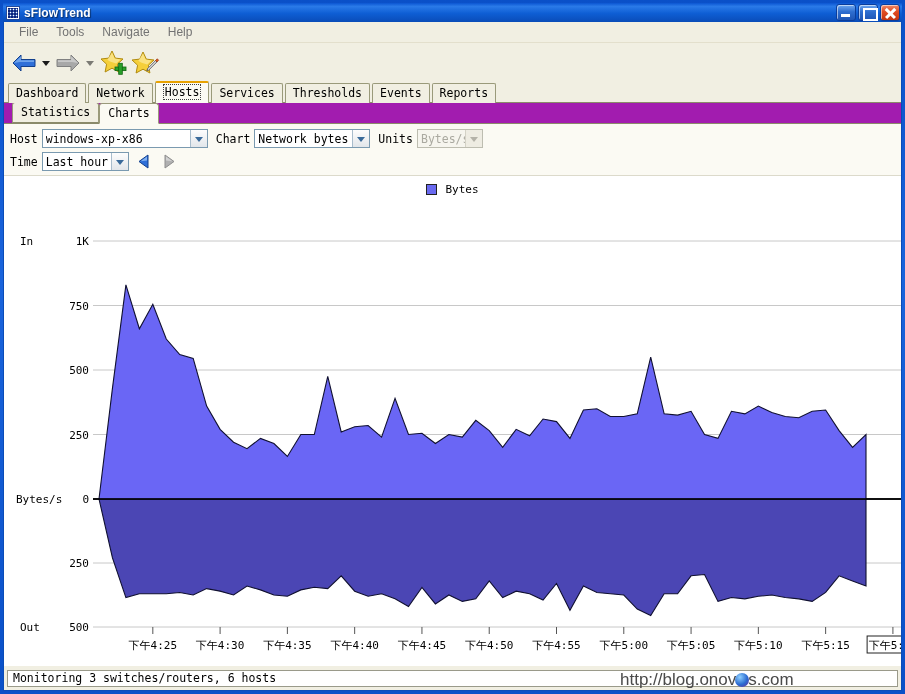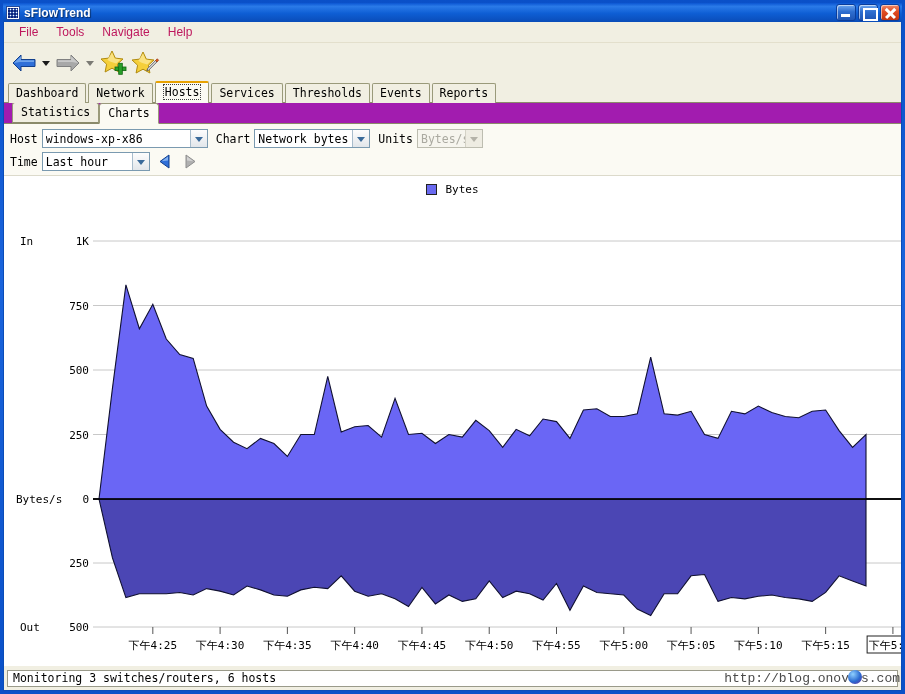--- a/index.html
+++ b/index.html
@@ -93,21 +93,21 @@
   
   #menubar {
     height: 21px;
     display: flex;
     align-items: center;
     padding-left: 6px;
     background: #f1efe2;
     border-bottom: 1px solid #e3dfcc;
     font-family: "Liberation Sans", sans-serif;
     font-size: 12px;
-    color: #be185d;
+    color: #737373;
   }
   #menubar .mi { padding: 2px 9px; cursor: default; }
 
   
   #toolbar {
     height: 39px;
     display: flex;
     align-items: center;
     padding-left: 6px;
     gap: 2px;
@@ -223,21 +223,21 @@
     content:""; position:absolute; left:4px; top:7px;
     border-left:4px solid transparent; border-right:4px solid transparent;
     border-top:5px solid #3a6a9a;
   }
   .combo.disabled { border-color:#bdbdb0; background:#f6f5ee; color:#aaa9a0; }
   .combo.disabled .drop { background:#eeece2; border-left-color:#d4d2c6; }
   .combo.disabled .drop:after { border-top-color:#b4b2a8; }
   .combo.host { width: 166px; }
   .combo.chart { width: 116px; }
   .combo.units { width: 66px; }
-  .combo.time { width: 108px; }
+  .combo.time { width: 87px; }
 
   .navarrow { width:17px;height:17px;position:relative;margin-left:3px; }
 
   
   #chartpanel {
     flex: 1 1 auto;
     background: #ffffff;
     border-top: 1px solid #dcdacb;
     position: relative;
     overflow: hidden;
@@ -284,23 +284,23 @@
     font-weight: bold;
     font-style: italic;
     font-size: 19px;
     color: #3a3a3a;
     letter-spacing: 1px;
     text-shadow: 1px 1px 0 rgba(255,255,255,.8);
     white-space: nowrap;
   }
   #wm2 {
     position:absolute; left: 620px; top: 670px;
-    width: 280px; text-align:right;
-    font-family: Liberation Mono, monospace;
-    font-size: 13px;
+    width: 280px; text-align:left;
+    font-family: Liberation Sans, sans-serif;
+    font-size: 17px;
     color: #4a4a4a;
     white-space:nowrap;
     pointer-events:none;
   }
   #wm2 .dot {
     display:inline-block;
     width: 14px; height: 14px;
     border-radius: 50%;
     background: radial-gradient(circle at 35% 30%, #8fd0ff 0%, #2a6ad0 55%, #6a2a9a 100%);
     vertical-align: -2px;

